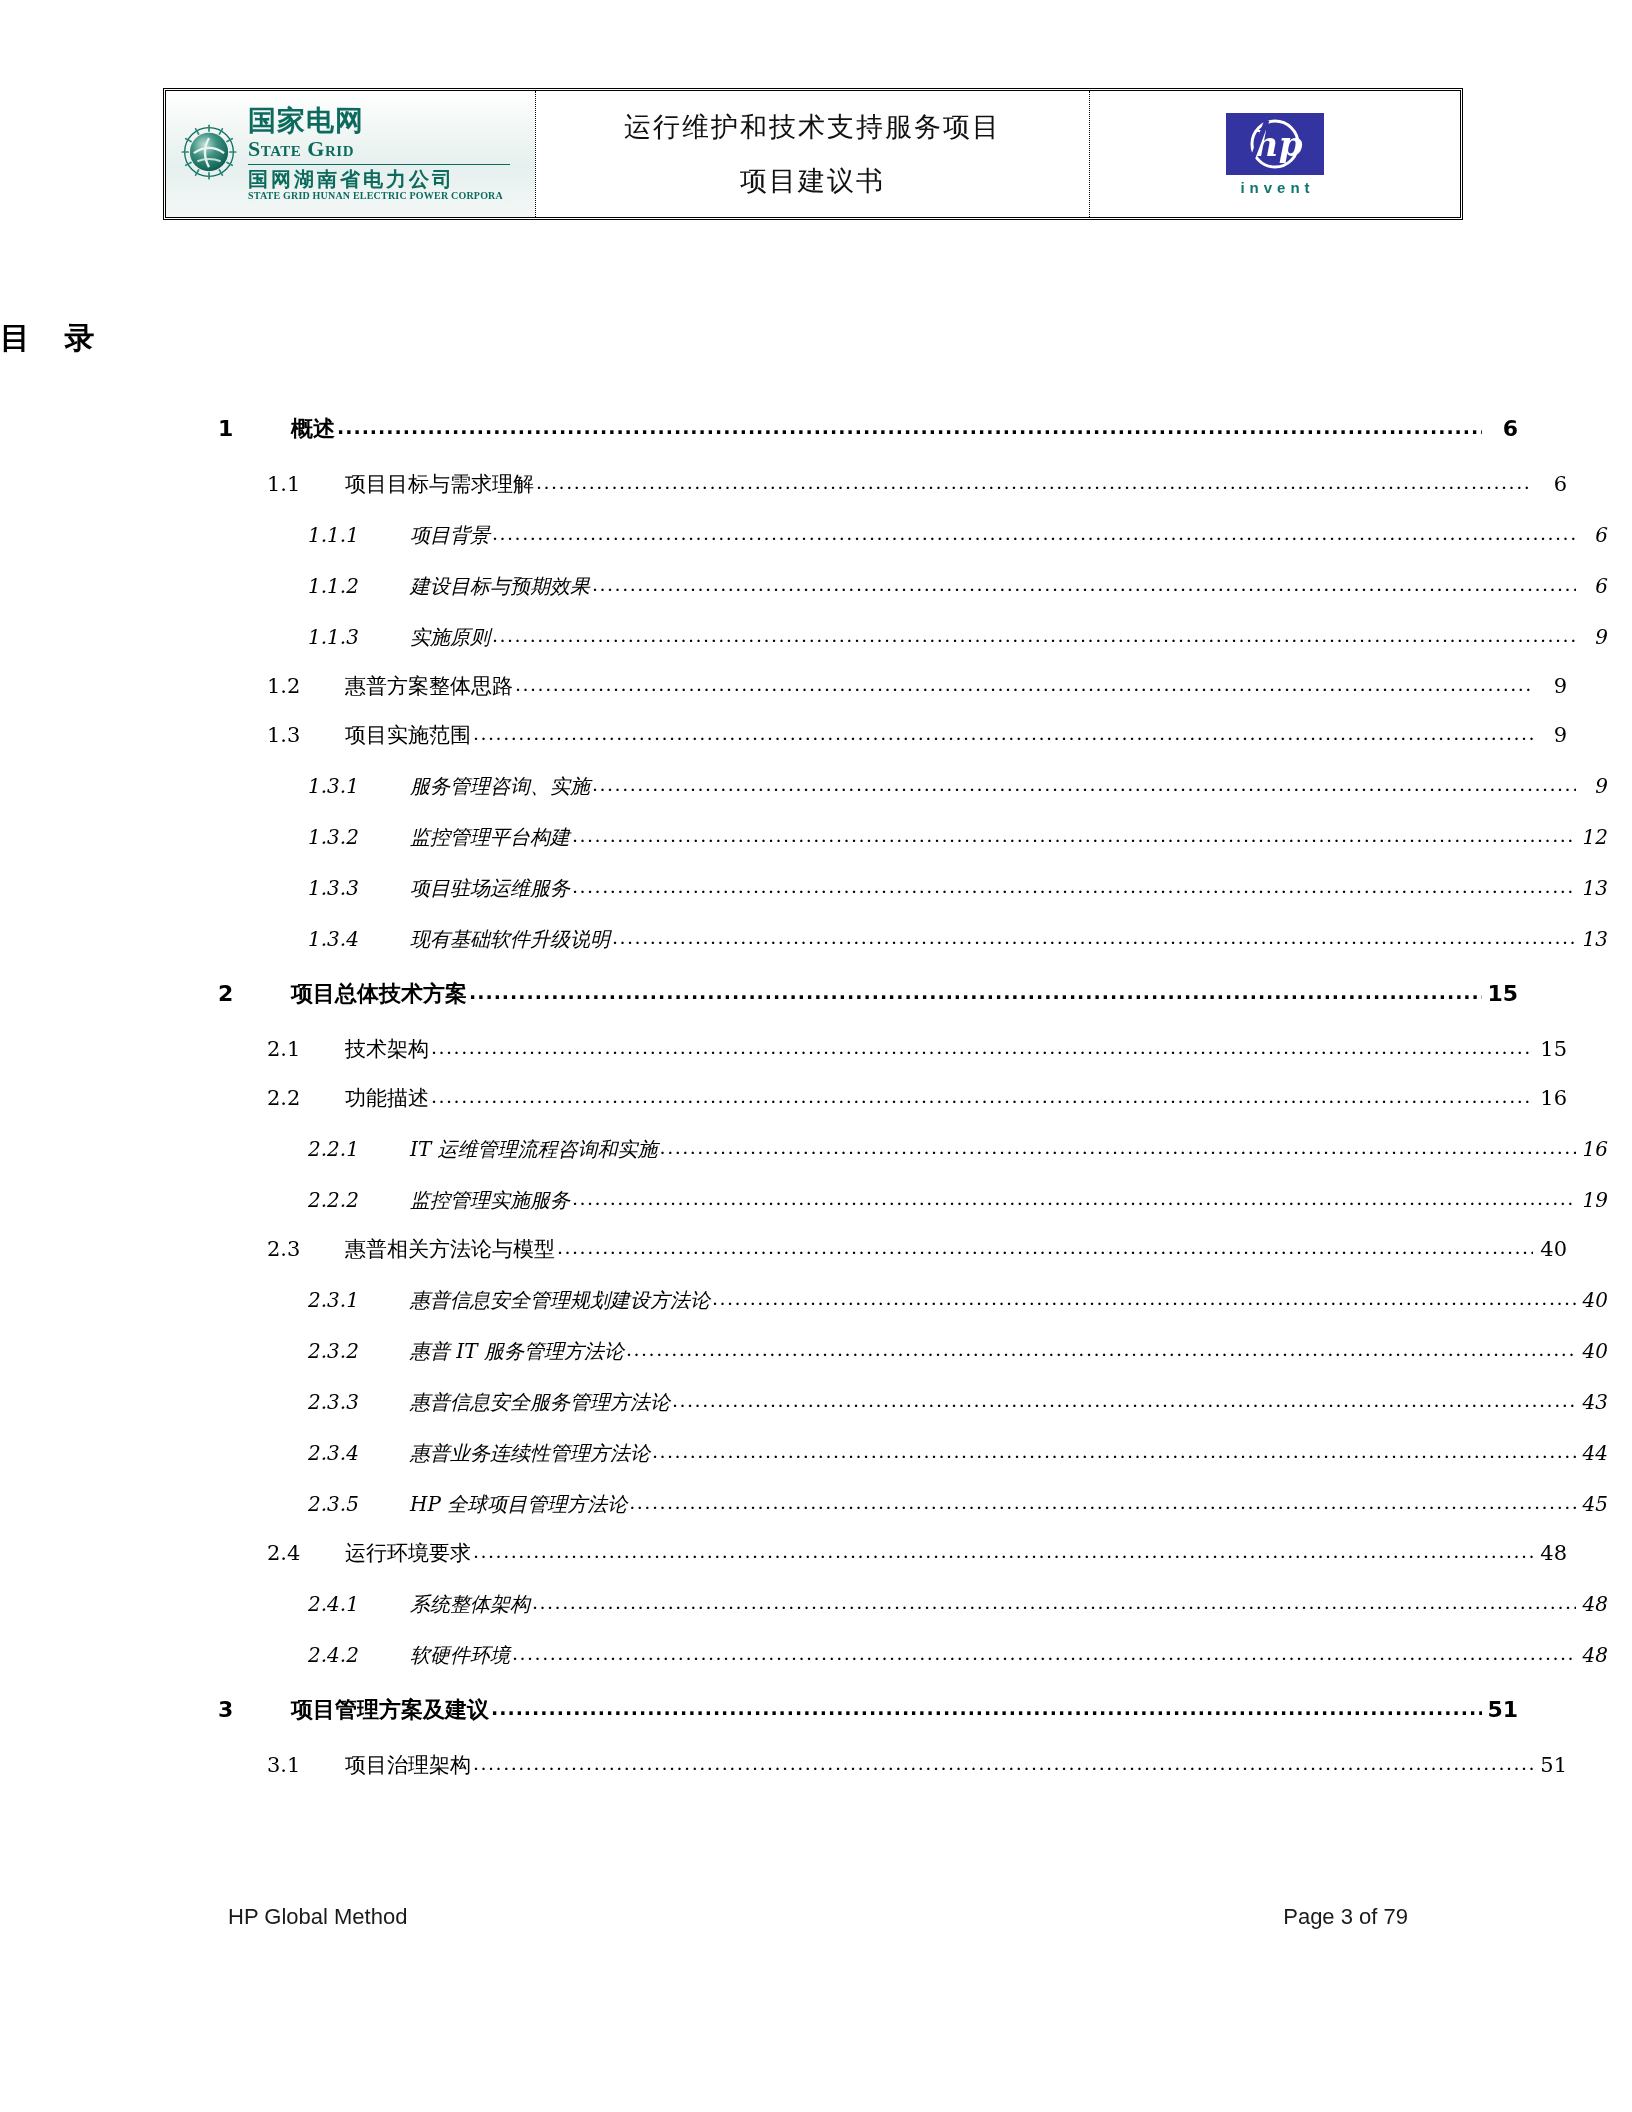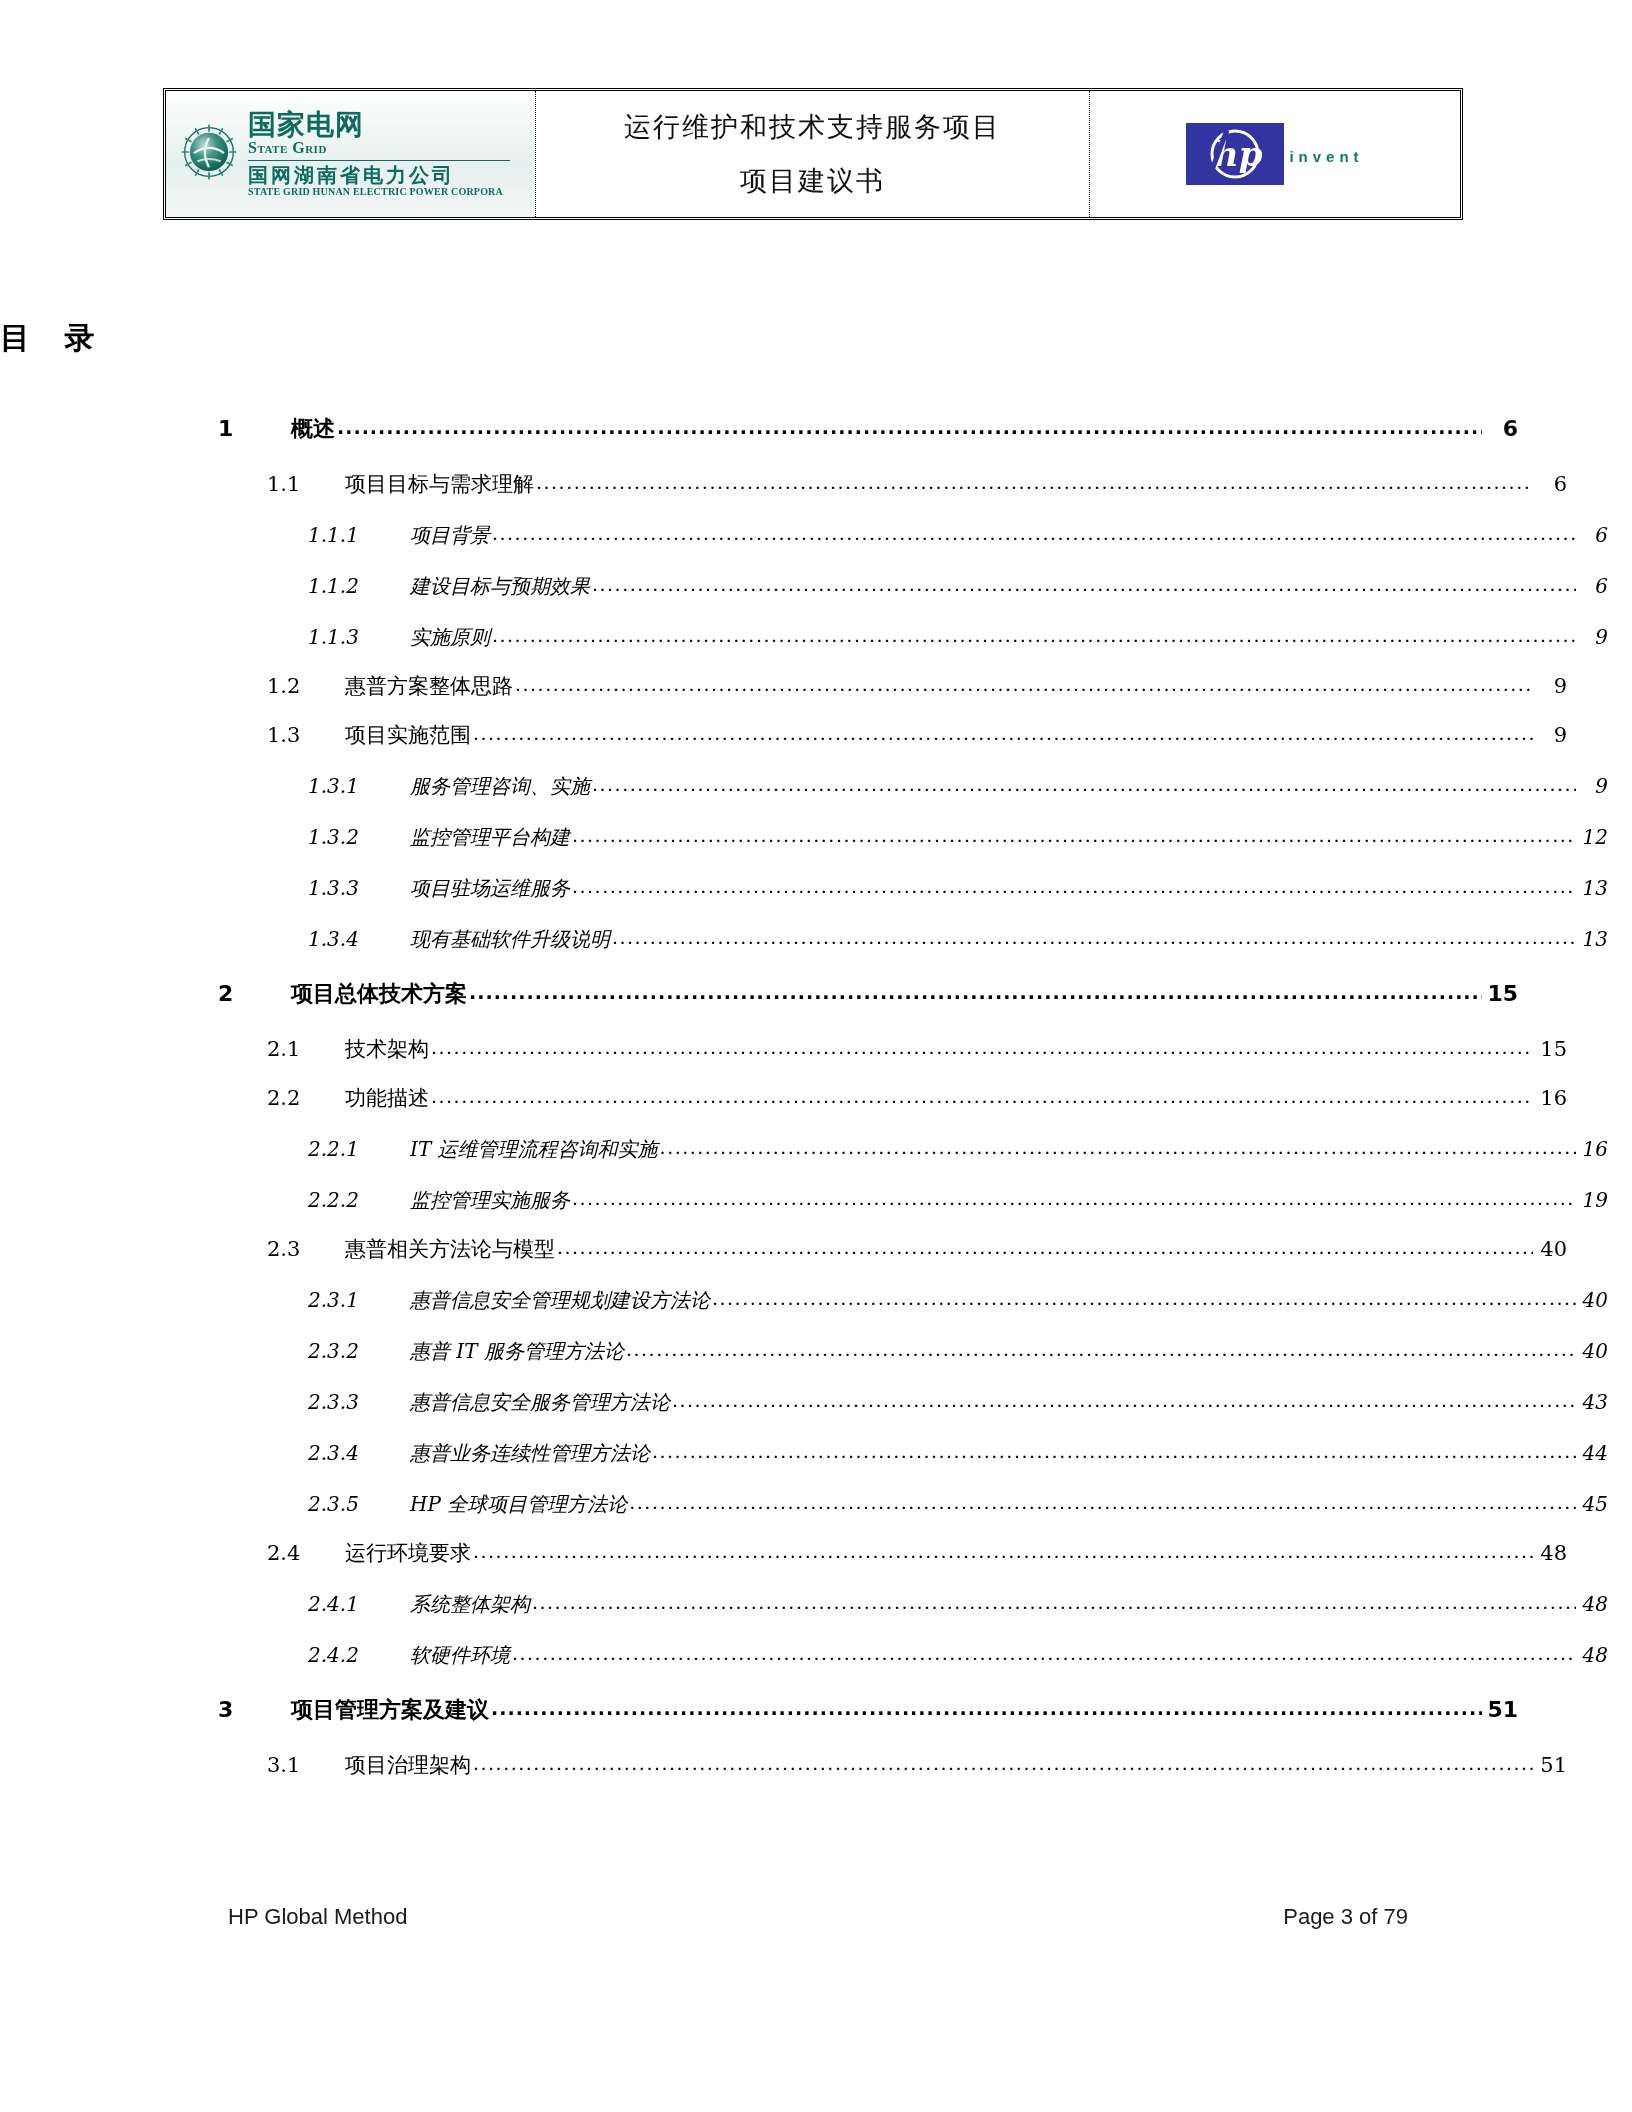--- a/index.html
+++ b/index.html
@@ -88,21 +88,21 @@
     font-family: "Liberation Sans", "DejaVu Sans", sans-serif;
     font-weight: bold;
     font-size: 28px;
     color: #0d6b5e;
     letter-spacing: 1px;
     line-height: 1.05;
   }
   .sg-en1 {
     font-family: "Liberation Serif", "DejaVu Serif", serif;
     font-weight: bold;
-    font-size: 16px;
+    font-size: 22px;
     color: #0d6b5e;
     letter-spacing: 0.5px;
     font-variant: small-caps;
     line-height: 1.15;
   }
   .sg-rule {
     border-top: 1.5px solid #0d6b5e;
     margin: 3px 0 3px 0;
     width: 262px;
   }
@@ -128,21 +128,21 @@
     font-family: "DejaVu Serif", "Liberation Serif", serif;
     font-size: 27px;
     color: #111;
     letter-spacing: 2px;
     margin: 9px 0;
   }
 
   
   .hp-logo {
     display: flex;
-    flex-direction: row;
+    flex-direction: column;
     align-items: center;
   }
   .hp-box {
     width: 98px;
     height: 62px;
     background: #3334a0;
     display: flex;
     align-items: center;
     justify-content: center;
   }

